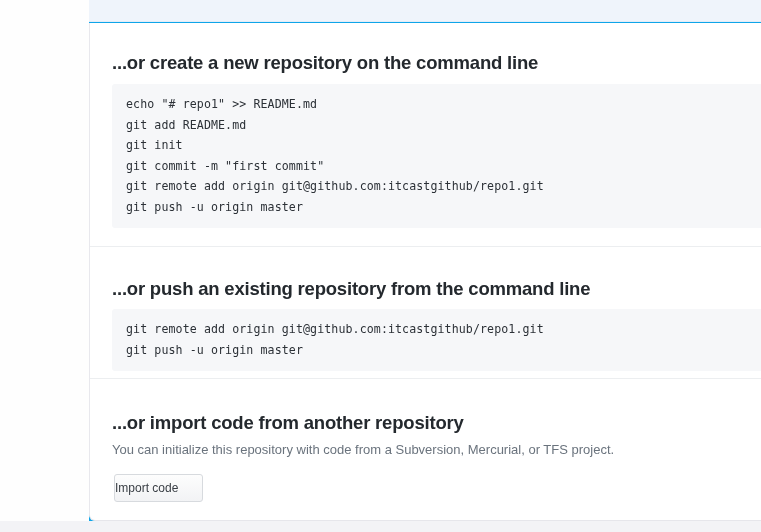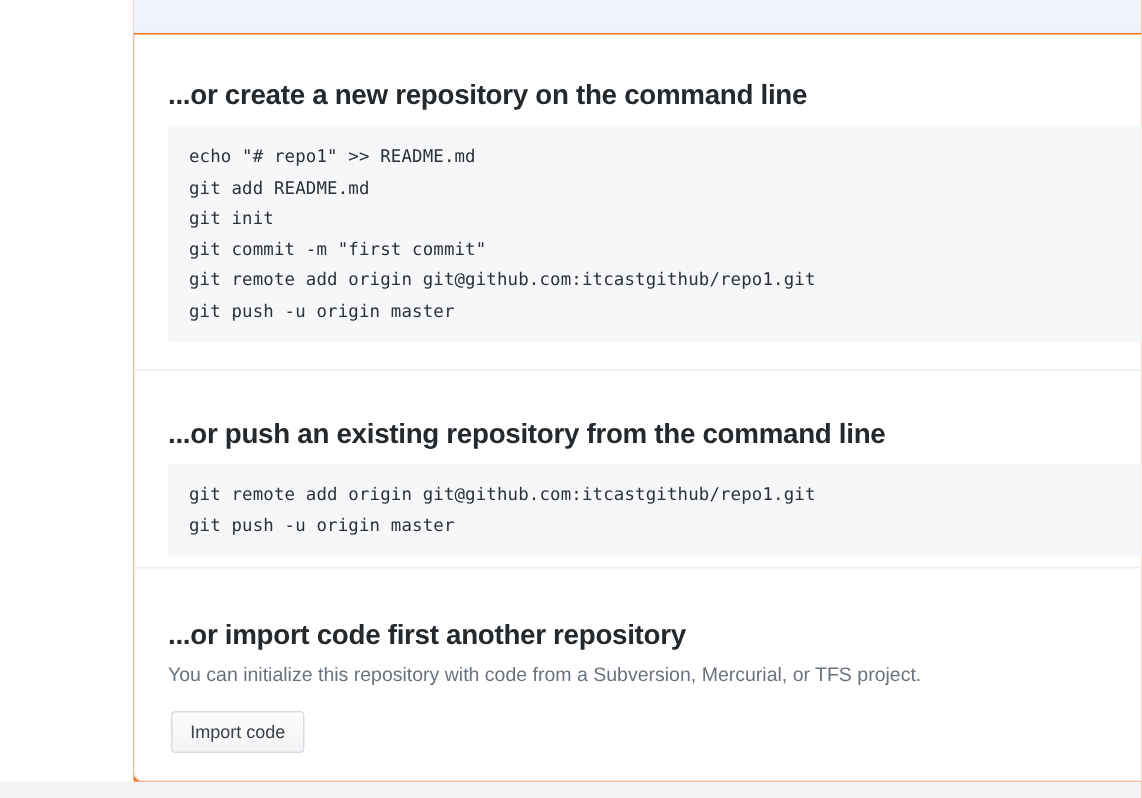--- a/index.html
+++ b/index.html
@@ -12,21 +12,21 @@
     height: 532px;
     overflow: hidden;
     font-family: "Liberation Sans", sans-serif;
     -webkit-font-smoothing: antialiased;
   }
 
   .screen {
     position: relative;
     width: 761px;
     height: 532px;
-    background: #f97316;
+    background: #0ea5e9;
     overflow: hidden;
   }
 
   
   .page-gutter {
     position: absolute;
     left: 0;
     top: 0;
     width: 89px;
     height: 532px;
@@ -119,21 +119,21 @@
     white-space: pre;
     letter-spacing: 0.1px;
   }
 
   .import-button {
     position: absolute;
     left: 24px;
     width: 89px;
     height: 28px;
     line-height: 26px;
-    text-align: center;
+    text-align: left;
     font-size: 12px;
     color: #3b4046;
     background: linear-gradient(#fdfdfd, #f2f3f5);
     border: 1px solid #d7dade;
     border-radius: 3px;
     box-sizing: border-box;
     cursor: pointer;
     user-select: none;
   }
 </style>
@@ -164,21 +164,21 @@
     <div class="section sec-2 divided">
       <div class="section-heading" style="top: 31px;">...or push an existing repository from the command line</div>
 
       <div class="code-block" style="top: 62px;">
         <div class="code-line">git remote add origin git@github.com:itcastgithub/repo1.git</div>
         <div class="code-line">git push -u origin master</div>
       </div>
     </div>
 
     <div class="section sec-3 divided">
-      <div class="section-heading" style="top: 33px;">...or import code first another repository</div>
+      <div class="section-heading" style="top: 33px;">...or import code from another repository</div>
 
       <div class="section-desc" style="top: 63px; text-align: center;">You can initialize this repository with code from a Subversion, Mercurial, or TFS project.</div>
 
       <div class="import-button" style="top: 95px;">Import code</div>
     </div>
 
   </div>
 
   <div class="below-panel"></div>
 

